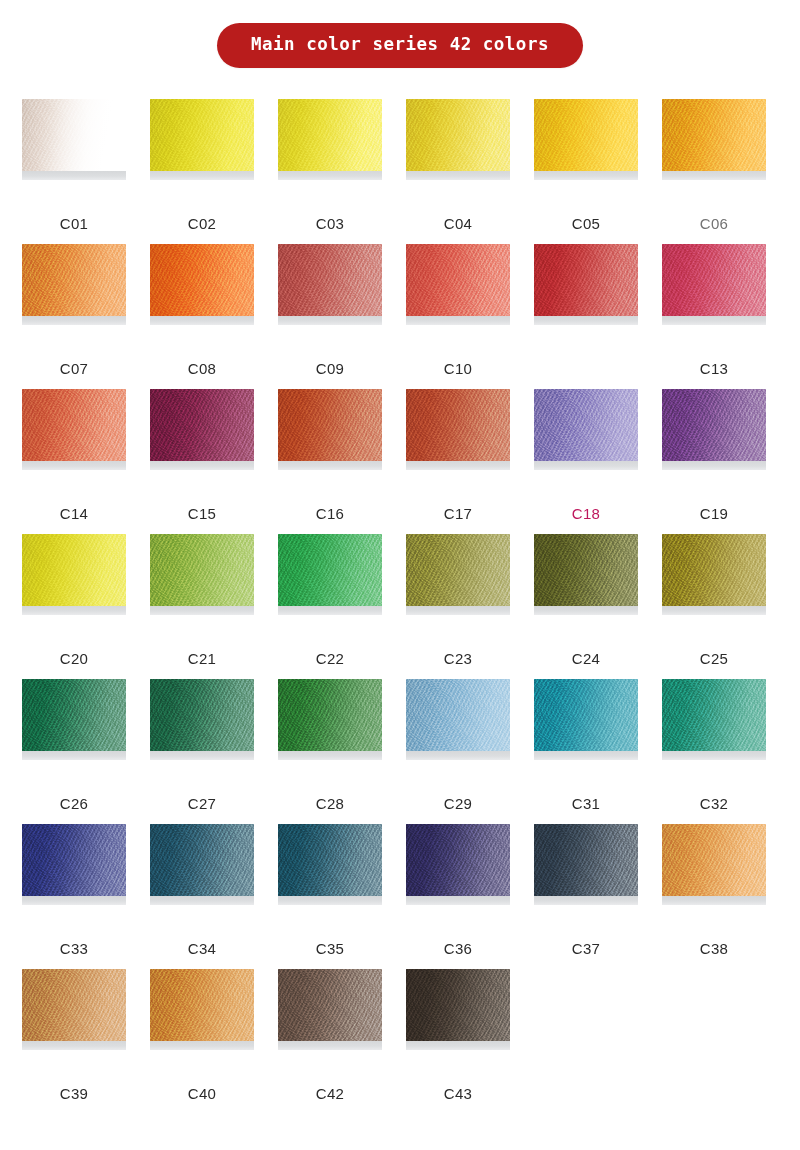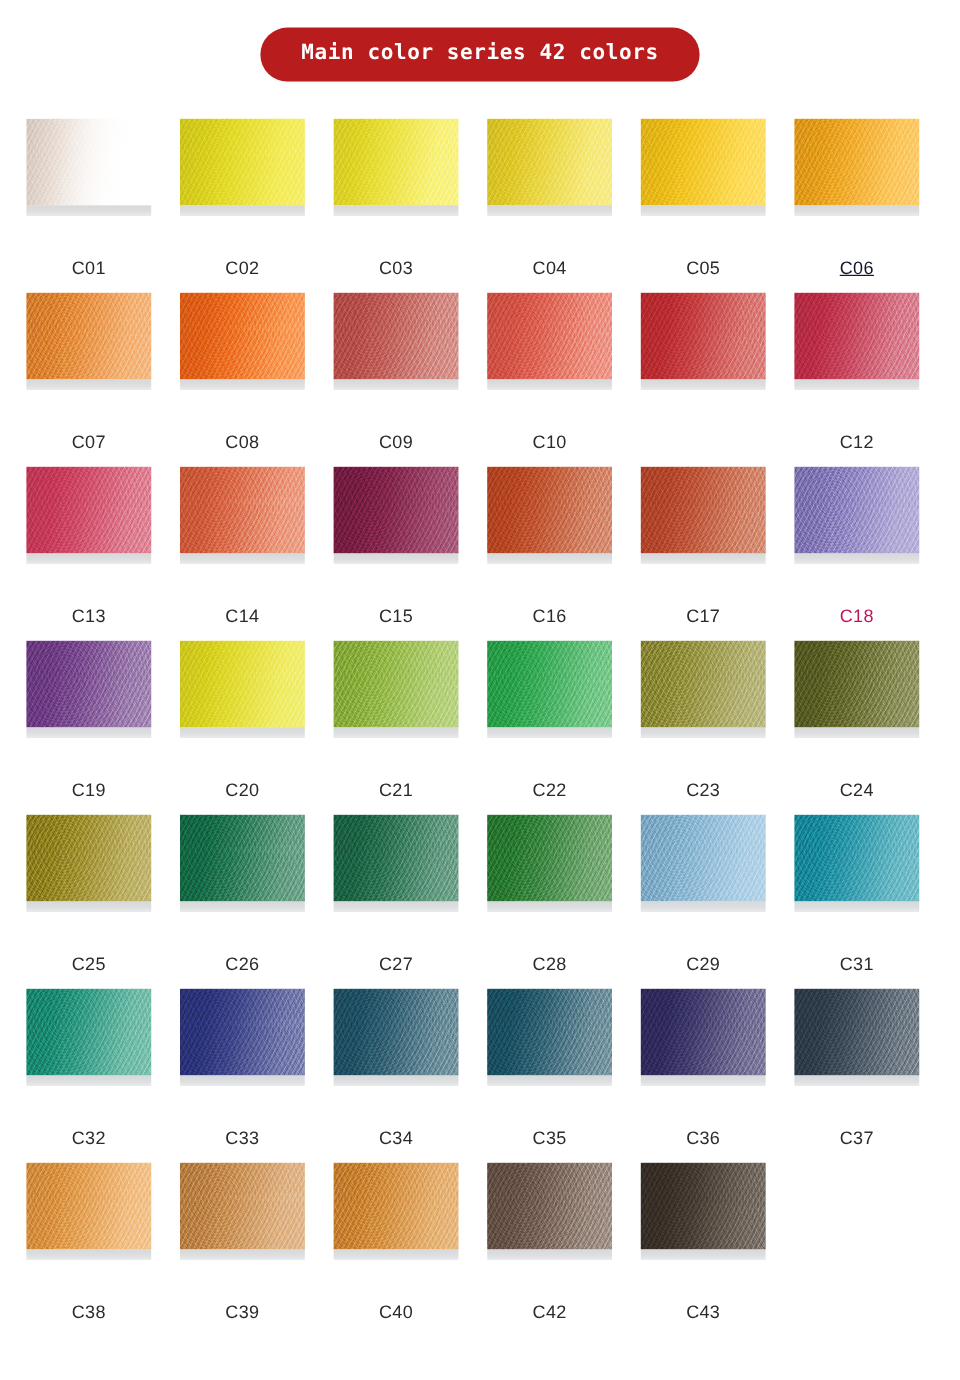--- a/index.html
+++ b/index.html
@@ -189,21 +189,21 @@
       </div>
       <div class="shelf" style="background: linear-gradient(rgb(214, 216, 218) 0%, rgb(220, 222, 224) 55%, rgb(234, 235, 237) 100%);"></div>
       <div class="chip-label" style="color: rgb(43, 43, 43);">C05</div>
     </div>
     <div class="swatch-cell">
       <div class="chip" style="background: linear-gradient(100deg, rgb(247, 168, 28) 0%, rgb(247, 168, 28) 22%, rgb(252, 192, 75) 78%, rgb(252, 192, 75) 100%);">
         <div class="shade"></div>
         <div class="grain"></div>
       </div>
       <div class="shelf" style="background: linear-gradient(rgb(214, 216, 218) 0%, rgb(220, 222, 224) 55%, rgb(234, 235, 237) 100%);"></div>
-      <div class="chip-label" style="color: #0f172a; text-decoration: underline;">C06</div>
+      <div class="chip-label" style="color: #737373;">C06</div>
     </div>
     <div class="swatch-cell">
       <div class="chip" style="background: linear-gradient(100deg, rgb(238, 138, 51) 0%, rgb(238, 138, 51) 22%, rgb(243, 168, 99) 78%, rgb(243, 168, 99) 100%);">
         <div class="shade"></div>
         <div class="grain"></div>
       </div>
       <div class="shelf" style="background: linear-gradient(rgb(214, 216, 218) 0%, rgb(220, 222, 224) 55%, rgb(234, 235, 237) 100%);"></div>
       <div class="chip-label" style="color: rgb(43, 43, 43);">C07</div>
     </div>
     <div class="swatch-cell">
@@ -232,28 +232,20 @@
     </div>
     <div class="swatch-cell">
       <div class="chip" style="background: linear-gradient(100deg, rgb(201, 47, 52) 0%, rgb(201, 47, 52) 22%, rgb(212, 99, 95) 78%, rgb(212, 99, 95) 100%);">
         <div class="shade"></div>
         <div class="grain"></div>
       </div>
       <div class="shelf" style="background: linear-gradient(rgb(214, 216, 218) 0%, rgb(220, 222, 224) 55%, rgb(234, 235, 237) 100%);"></div>
       <div class="chip-label" style="color: rgb(43, 43, 43); margin-top: 28px;">C11</div>
     </div>
     <div class="swatch-cell">
-      <div class="chip" style="background: linear-gradient(100deg, rgb(201, 48, 74) 0%, rgb(201, 48, 74) 22%, rgb(211, 105, 124) 78%, rgb(211, 105, 124) 100%);">
-        <div class="shade"></div>
-        <div class="grain"></div>
-      </div>
-      <div class="shelf" style="background: linear-gradient(rgb(214, 216, 218) 0%, rgb(220, 222, 224) 55%, rgb(234, 235, 237) 100%);"></div>
-      <div class="chip-label" style="color: rgb(43, 43, 43);">C12</div>
-    </div>
-    <div class="swatch-cell">
       <div class="chip" style="background: linear-gradient(100deg, rgb(214, 61, 94) 0%, rgb(214, 61, 94) 22%, rgb(217, 105, 127) 78%, rgb(217, 105, 127) 100%);">
         <div class="shade"></div>
         <div class="grain"></div>
       </div>
       <div class="shelf" style="background: linear-gradient(rgb(214, 216, 218) 0%, rgb(220, 222, 224) 55%, rgb(234, 235, 237) 100%);"></div>
       <div class="chip-label" style="color: rgb(43, 43, 43);">C13</div>
     </div>
     <div class="swatch-cell">
       <div class="chip" style="background: linear-gradient(100deg, rgb(224, 96, 63) 0%, rgb(224, 96, 63) 22%, rgb(233, 138, 107) 78%, rgb(233, 138, 107) 100%);">
         <div class="shade"></div>

